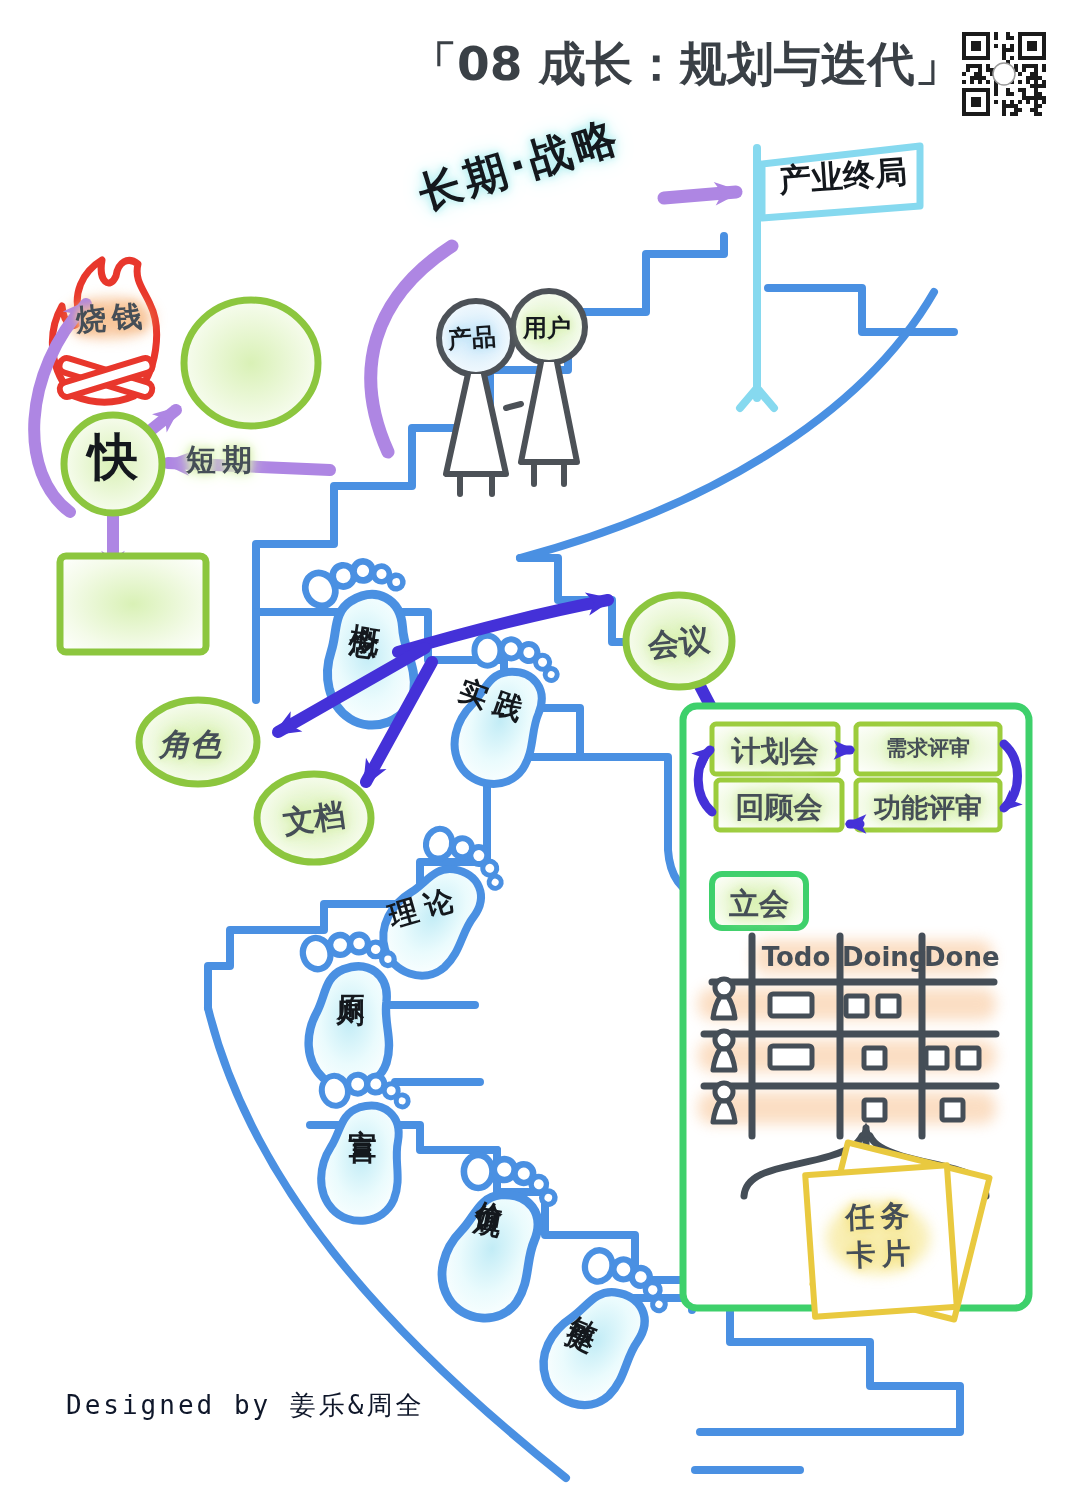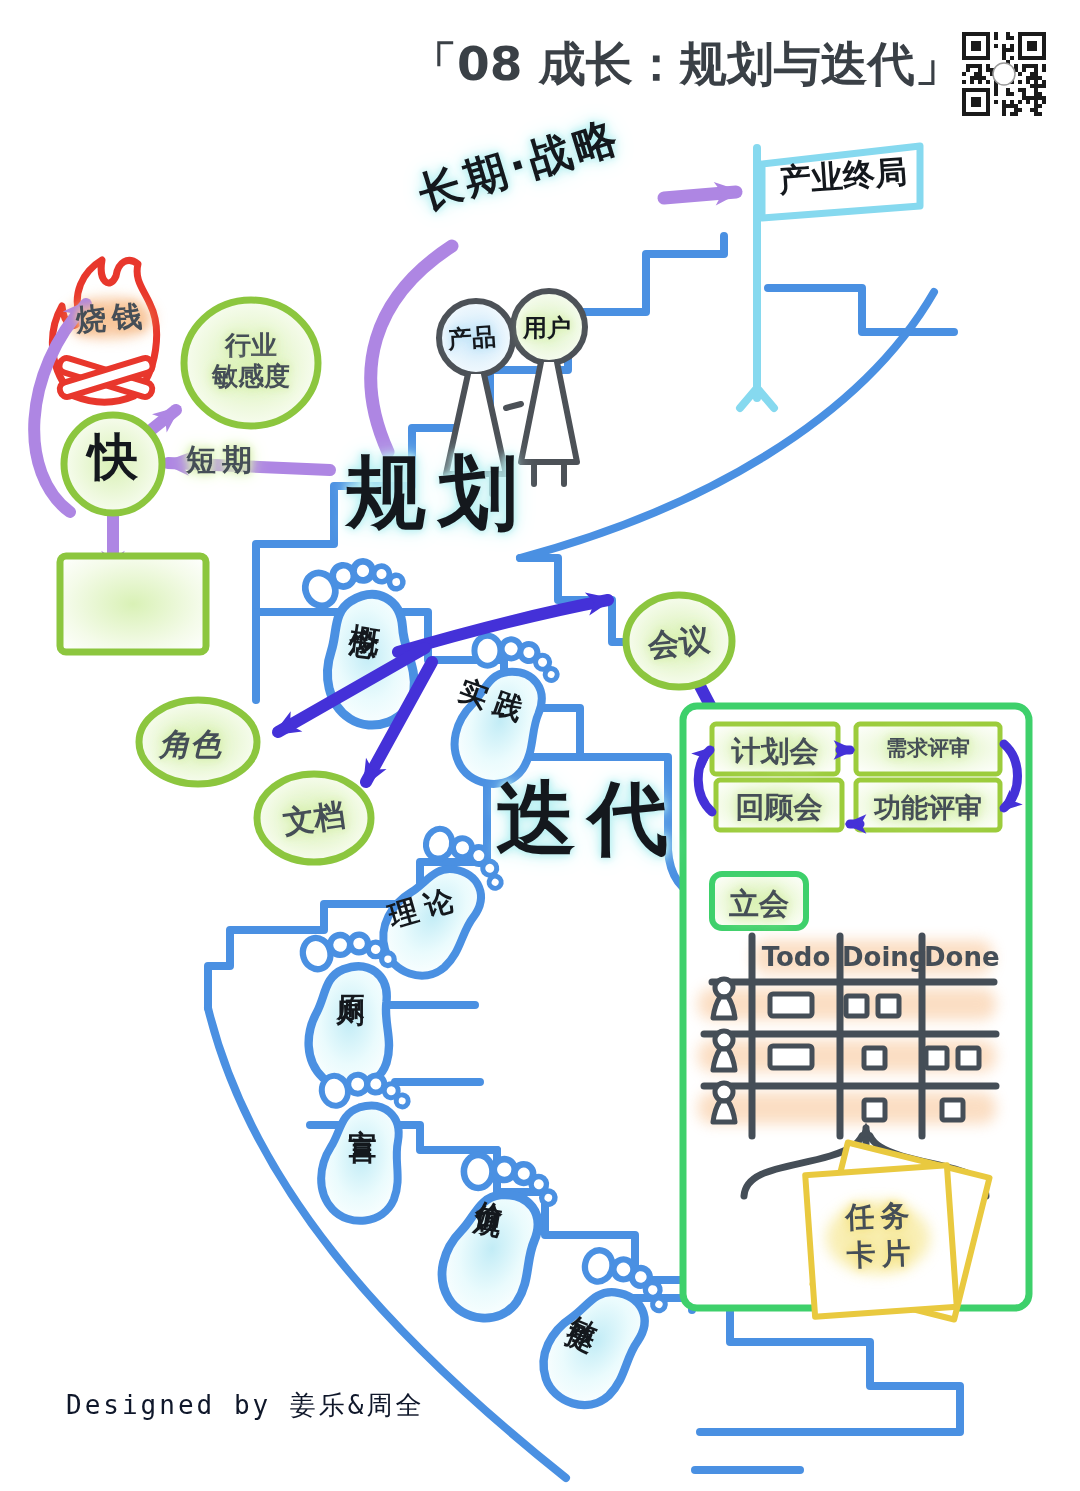--- a/index.html
+++ b/index.html
@@ -332,27 +332,23 @@
         <circle cx="42" cy="42" r="11" fill="#fff" stroke="#999" stroke-width="1.5"></circle>
       </svg></div>
 
 <div class="t cy" style="left:420px; top:170px; font-size:43px; letter-spacing:4px; transform:rotate(-17deg); transform-origin:left center;">长期·战略</div>
 <div class="t ctr" style="left:768px; top:158px; width:150px; font-size:32px; transform:rotate(-4deg);">产业终局</div>
 
 <div class="t bl" style="left:448px; top:324px; font-size:24px; transform:rotate(-4deg);">产品</div>
 <div class="t gn" style="left:523px; top:314px; font-size:24px;">用户</div>
 
 <div class="t og ink" style="left:76px; top:300px; font-size:30px; letter-spacing:6px; transform:rotate(-4deg);">烧钱</div>
-<div class="t gn ctr ink" style="left:184px; top:330px; width:134px; font-size:26px;">行业
-敏感度</div>
 <div class="t" style="left:88px; top:428px; font-size:50px; font-weight:900;">快</div>
 <div class="t gn ink" style="left:186px; top:442px; font-size:30px; letter-spacing:6px;">短期</div>
 
-<div class="t cy" style="left:346px; top:446px; font-size:80px; font-weight:900; letter-spacing:12px;">规划</div>
-<div class="t cy" style="left:496px; top:772px; font-size:80px; font-weight:900; letter-spacing:12px;">迭代</div>
 
 <div class="t vert" style="left:352px; top:600px; font-size:30px; transform:rotate(8deg);">概念</div>
 <div class="t" style="left:458px; top:684px; font-size:29px; letter-spacing:8px; transform:rotate(20deg);">实践</div>
 <div class="t" style="left:388px; top:890px; font-size:29px; letter-spacing:8px; transform:rotate(-16deg);">理论</div>
 <div class="t vert" style="left:334px; top:972px; font-size:28px;">原则</div>
 <div class="t vert" style="left:346px; top:1106px; font-size:28px;">宣言</div>
 <div class="t vert" style="left:478px; top:1180px; font-size:27px; transform:rotate(10deg);">价值观</div>
 <div class="t vert" style="left:578px; top:1298px; font-size:28px; transform:rotate(22deg);">敏捷</div>
 
 <div class="t gn ctr ink" style="left:644px; top:624px; width:70px; font-size:31px; transform:rotate(-6deg);">会议</div>

